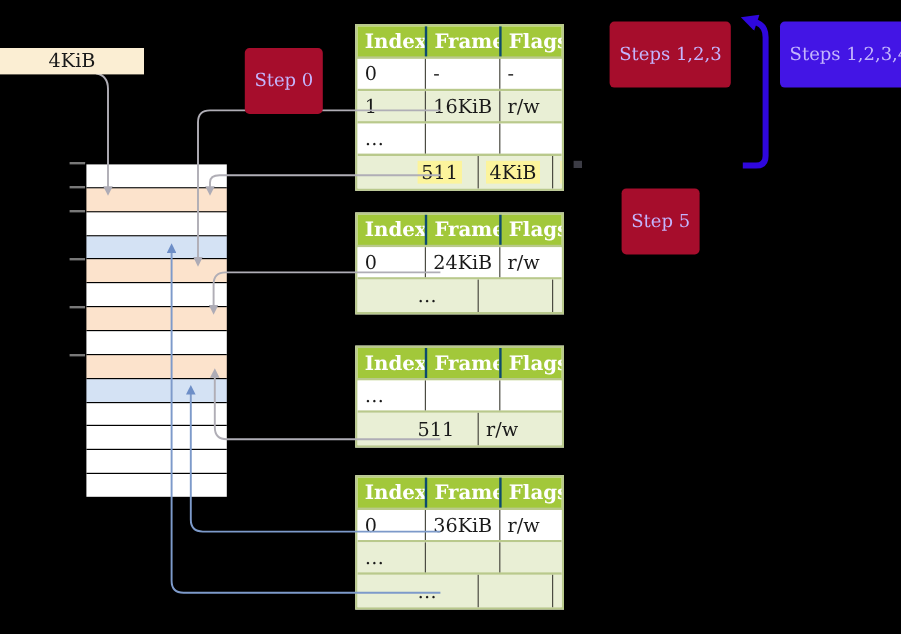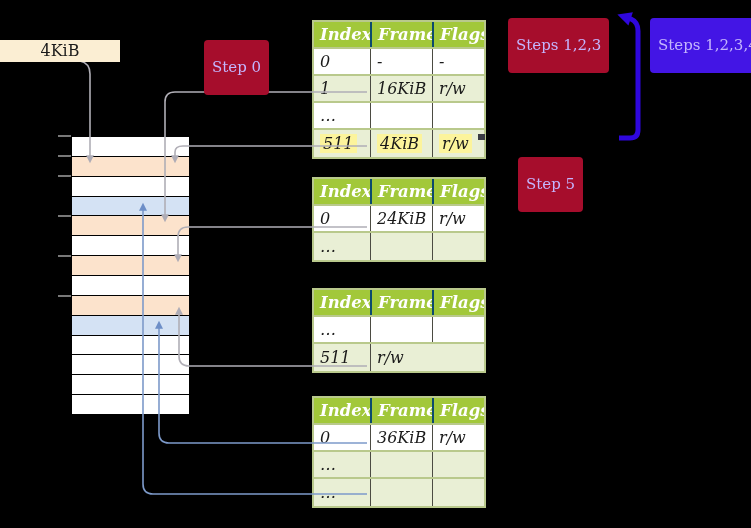--- a/index.html
+++ b/index.html
@@ -23,25 +23,25 @@
     border:1px solid #000;display:flex;flex-direction:column;z-index:1;box-sizing:border-box;
   }
   .mrow{flex:1;border-bottom:1px solid #000;}
   .mrow:last-child{border-bottom:none;}
   .fill-white{background:#ffffff;}
   .fill-peach{background:#fce3cc;}
   .fill-blue{background:#d4e2f4;}
   .tick{position:absolute;left:58px;width:13px;height:2px;background:#787878;z-index:1;}
   
   .ptable{
-    position:absolute;left:312px;width:170px;z-index:2;
-    border:2px solid #b9c98c;background:#fff;box-sizing:content-box;font-style:italic;
+    position:absolute;left:296px;width:170px;z-index:2;
+    border:2px solid #b9c98c;background:#fff;box-sizing:content-box;
   }
   .trow{display:flex;height:27px;box-sizing:border-box;border-bottom:2px solid #b9c98c;}
-  .trow:last-child{border-bottom:none;}
+  .trow:last-child{border-bottom:none;padding-left:44px;}
   .trow.head{background:#a2c83a;}
   .trow.shade-green{background:#e9efd5;}
   .trow.shade-white{background:#ffffff;}
   .tcell{
     box-sizing:border-box;display:flex;align-items:center;padding-left:6px;
     font-size:16px;color:#1a1a1a;overflow:hidden;
   }
   .tcell.c0{width:56px;}
   .tcell.c1{width:62px;}
   .tcell.c2{width:48px;flex:1;}

